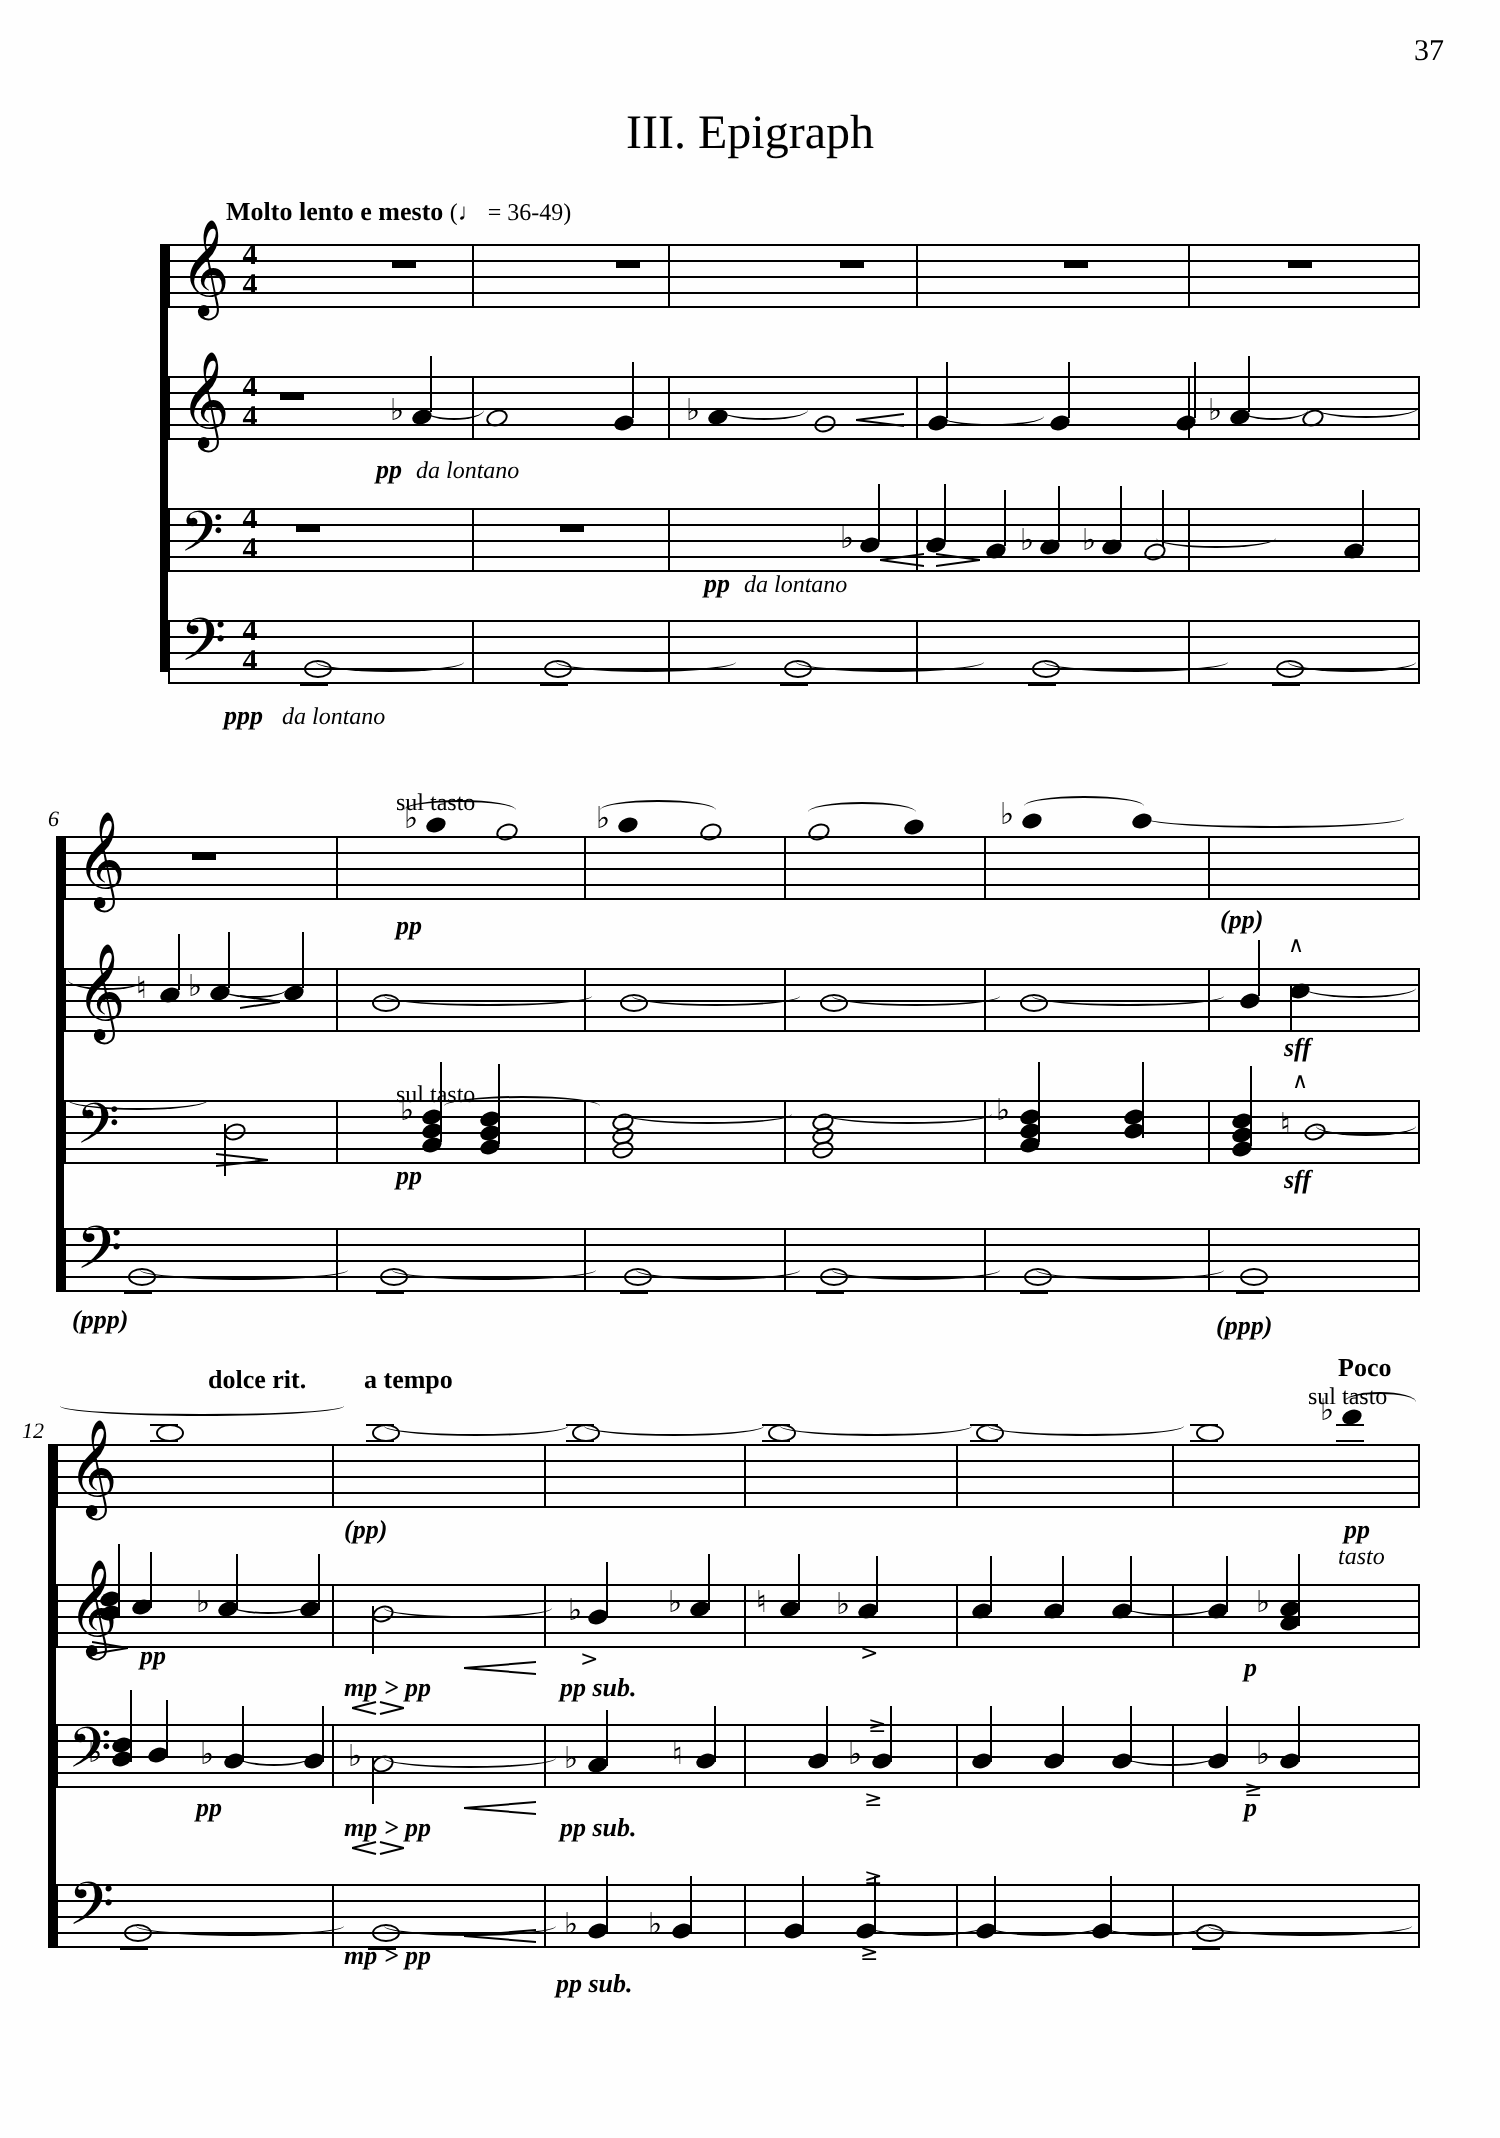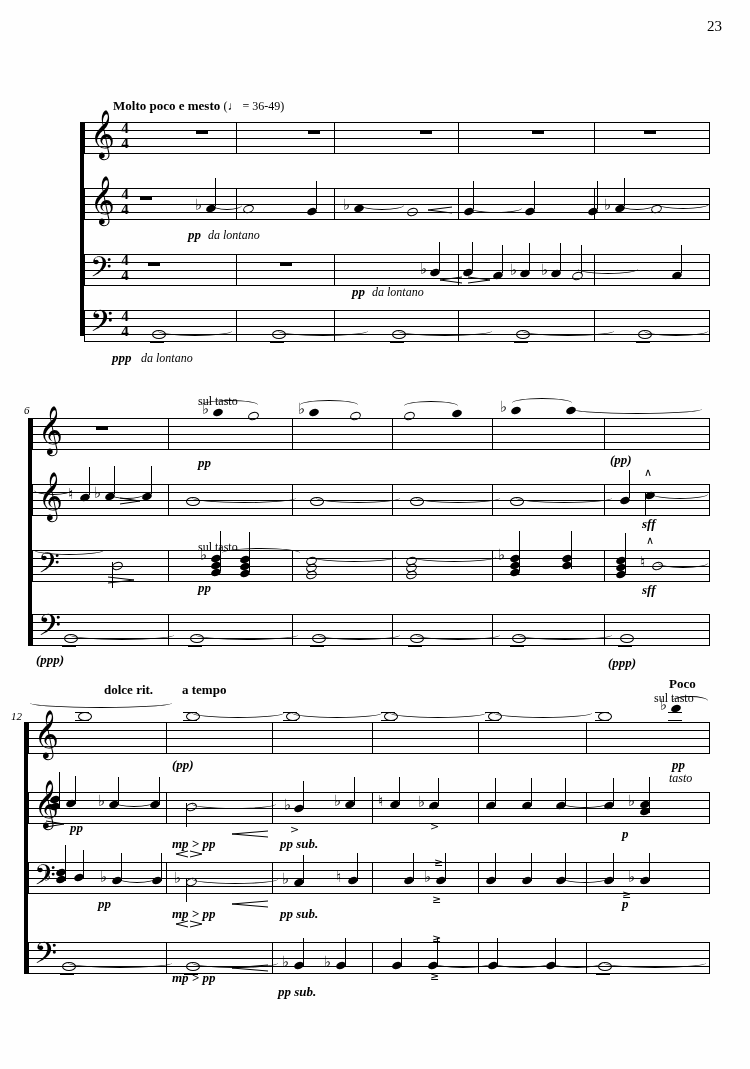--- a/index.html
+++ b/index.html
@@ -212,24 +212,25 @@
     position: absolute;
     font-size: 11px;
     font-family: "DejaVu Sans", sans-serif;
   }
 </style>
 </head>
 <body>
 
 <div class="page">
 
-  <div class="page-number">23</div>
+  <div class="page-number">37</div>
+  <div class="movement-title">III. Epigraph</div>
 
   <div class="tempo-mark" style="top:98px; left:113px;">
-    <span>Molto poco e mesto</span>
+    <span>Molto lento e mesto</span>
     <span class="metro">(♩ = 36-49)</span>
   </div>
 
   <div class="system" style="top:0;">
     <div class="sysbrace" style="top:122px; height:214px;"></div>
 
     <div class="staff" style="top:122px;"></div>
     <div class="clef clef-treble" style="top:113px;">𝄞</div>
     <div class="timesig" style="top:121px;">
       <span>4</span>

